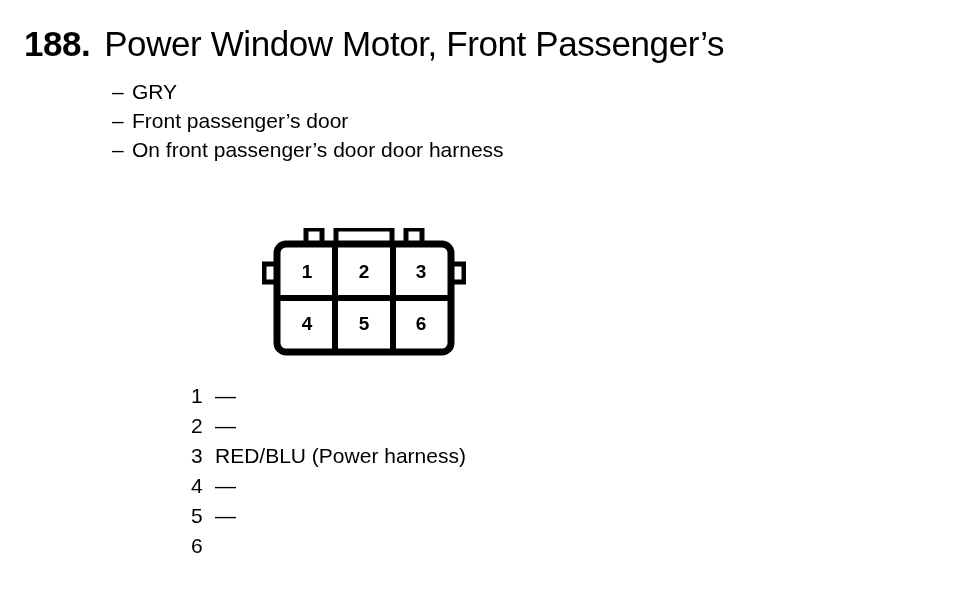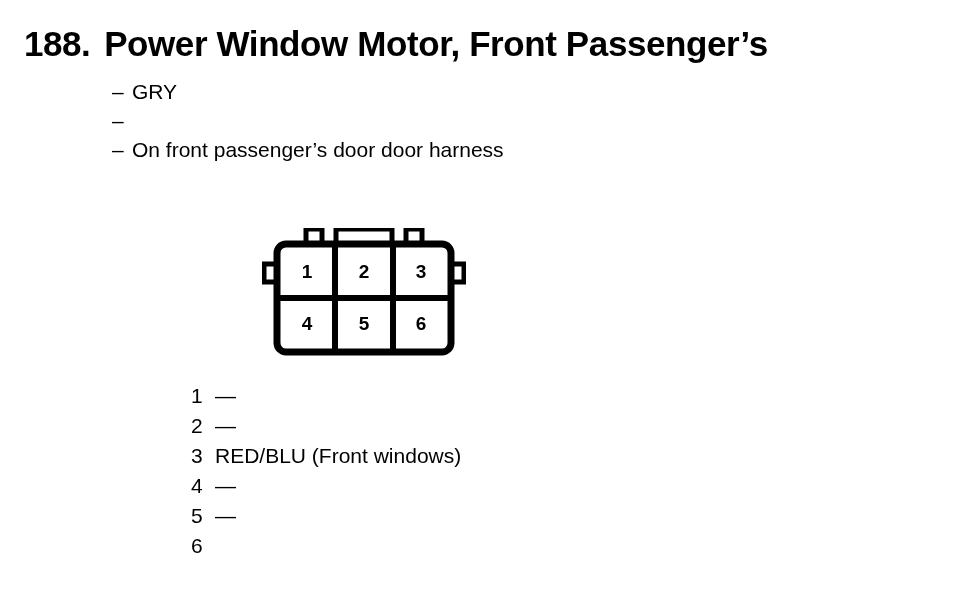--- a/index.html
+++ b/index.html
@@ -27,21 +27,21 @@
     white-space: nowrap;
   }
   .title-num {
     font-size: 35px;
     font-weight: bold;
     letter-spacing: -0.5px;
     text-align: right;
   }
   .title-text {
     font-size: 35px;
-    font-weight: bold;
+    font-weight: normal;
     margin-left: 14px;
     letter-spacing: -0.4px;
   }
 
   
   .desc-list {
     position: absolute;
     left: 112px;
     top: 77px;
   }
@@ -105,20 +105,21 @@
   <span class="title-text">Power Window Motor, Front Passenger’s</span>
 </div>
 
 <div class="desc-list">
   <div class="desc-item">
     <span class="desc-dash">–</span>
     <span class="desc-label">GRY</span>
   </div>
   <div class="desc-item">
     <span class="desc-dash">–</span>
+    <span class="desc-label">Front passenger’s door</span>
   </div>
   <div class="desc-item">
     <span class="desc-dash">–</span>
     <span class="desc-label">On front passenger’s door door harness</span>
   </div>
 </div>
 
 <div class="connector">
   <svg class="conn-svg" width="204" height="128" viewBox="0 0 204 128" xmlns="http://www.w3.org/2000/svg">
 
@@ -154,21 +155,21 @@
   <div class="pin-row">
     <span class="pin-row-num">1</span>
     <span class="pin-row-val">—</span>
   </div>
   <div class="pin-row">
     <span class="pin-row-num">2</span>
     <span class="pin-row-val">—</span>
   </div>
   <div class="pin-row">
     <span class="pin-row-num">3</span>
-    <span class="pin-row-val">RED/BLU (Front windows)</span>
+    <span class="pin-row-val">RED/BLU (Power harness)</span>
   </div>
   <div class="pin-row">
     <span class="pin-row-num">4</span>
     <span class="pin-row-val">—</span>
   </div>
   <div class="pin-row">
     <span class="pin-row-num">5</span>
     <span class="pin-row-val">—</span>
   </div>
   <div class="pin-row">

